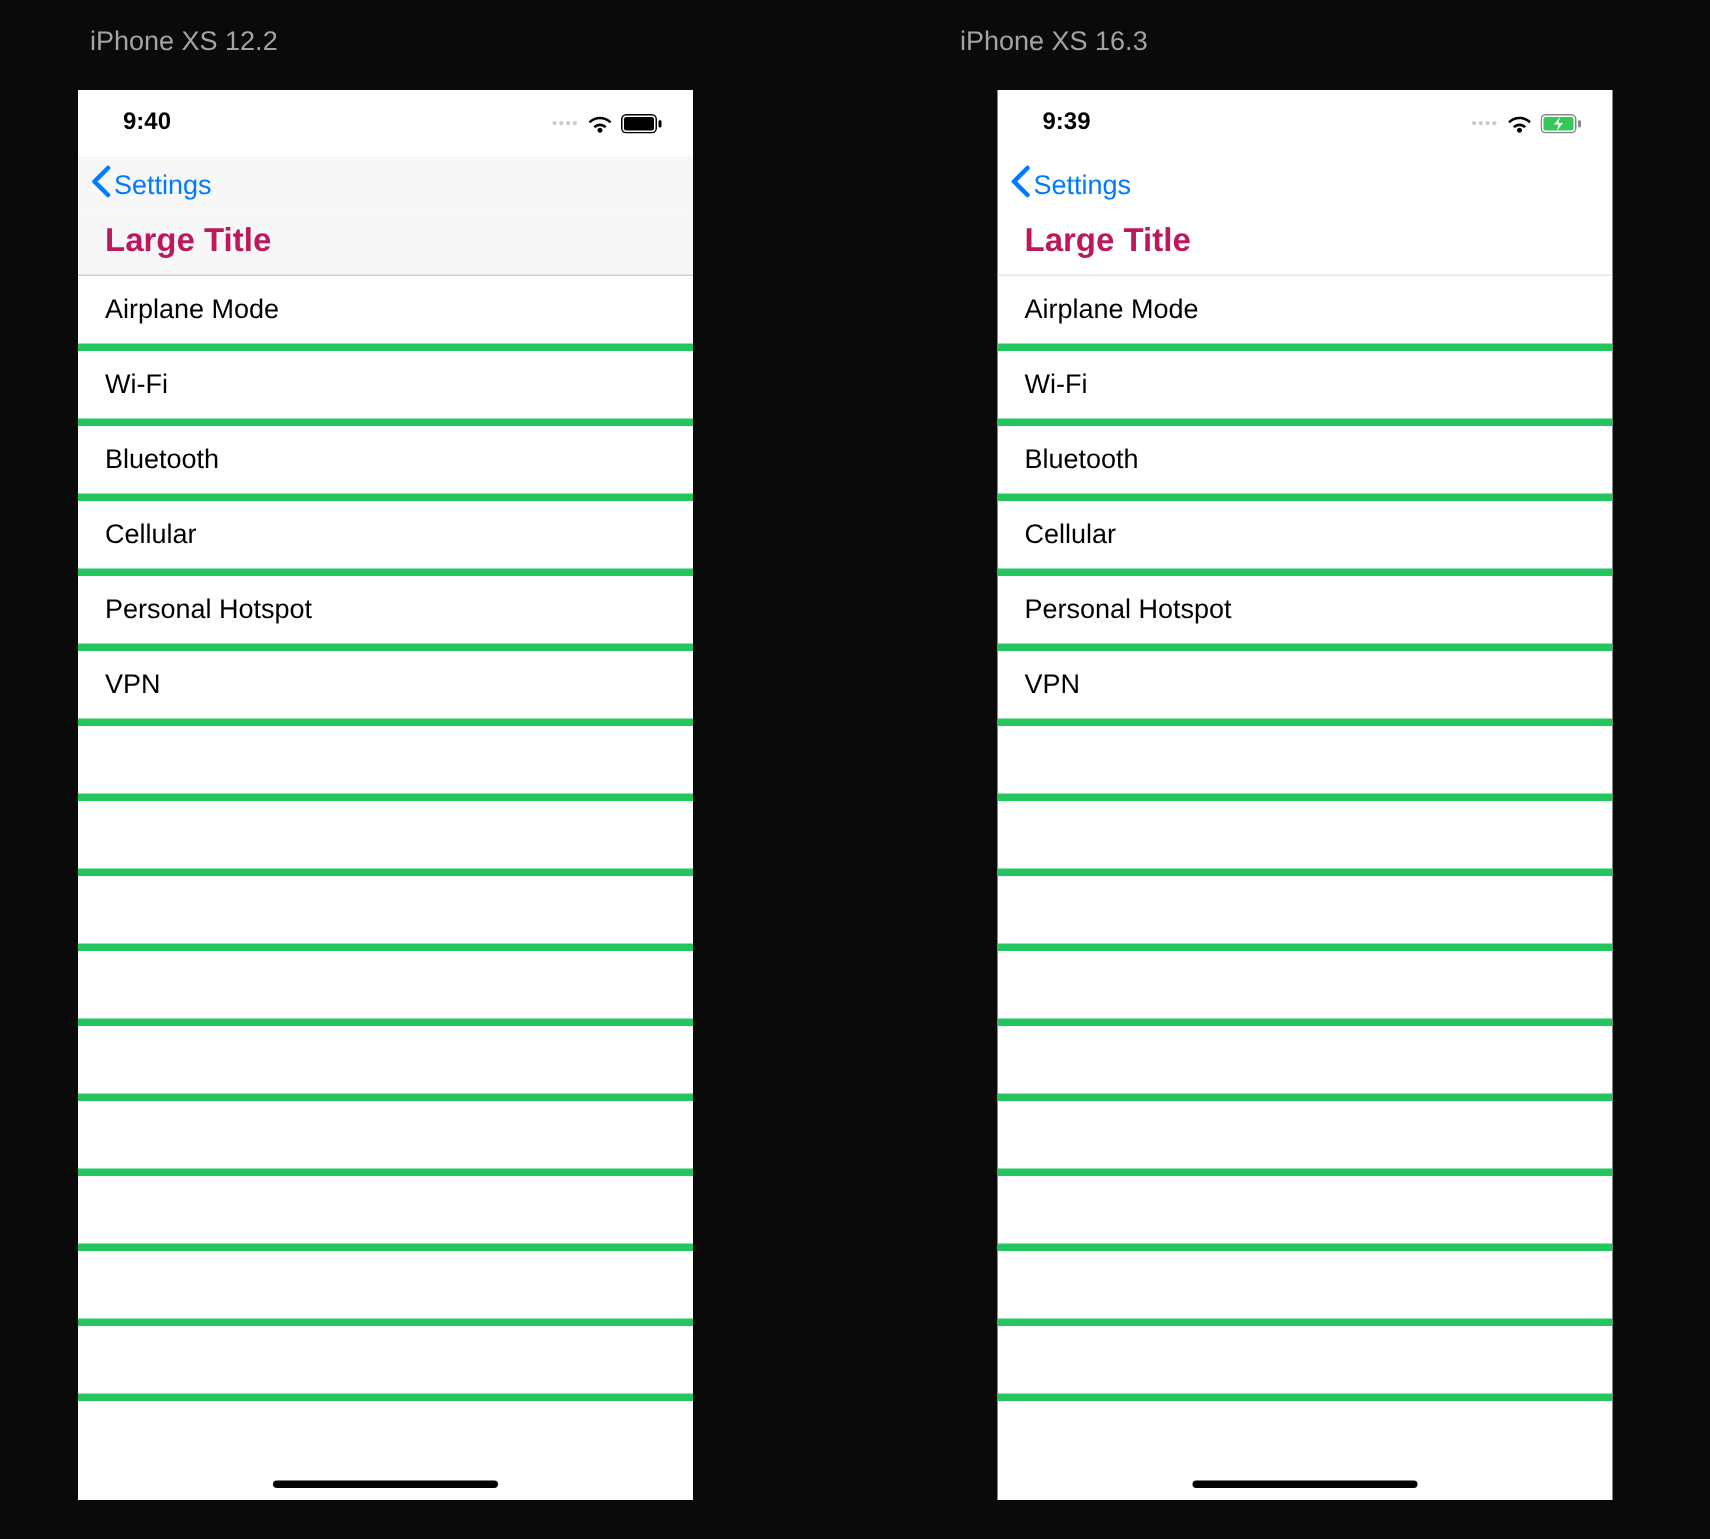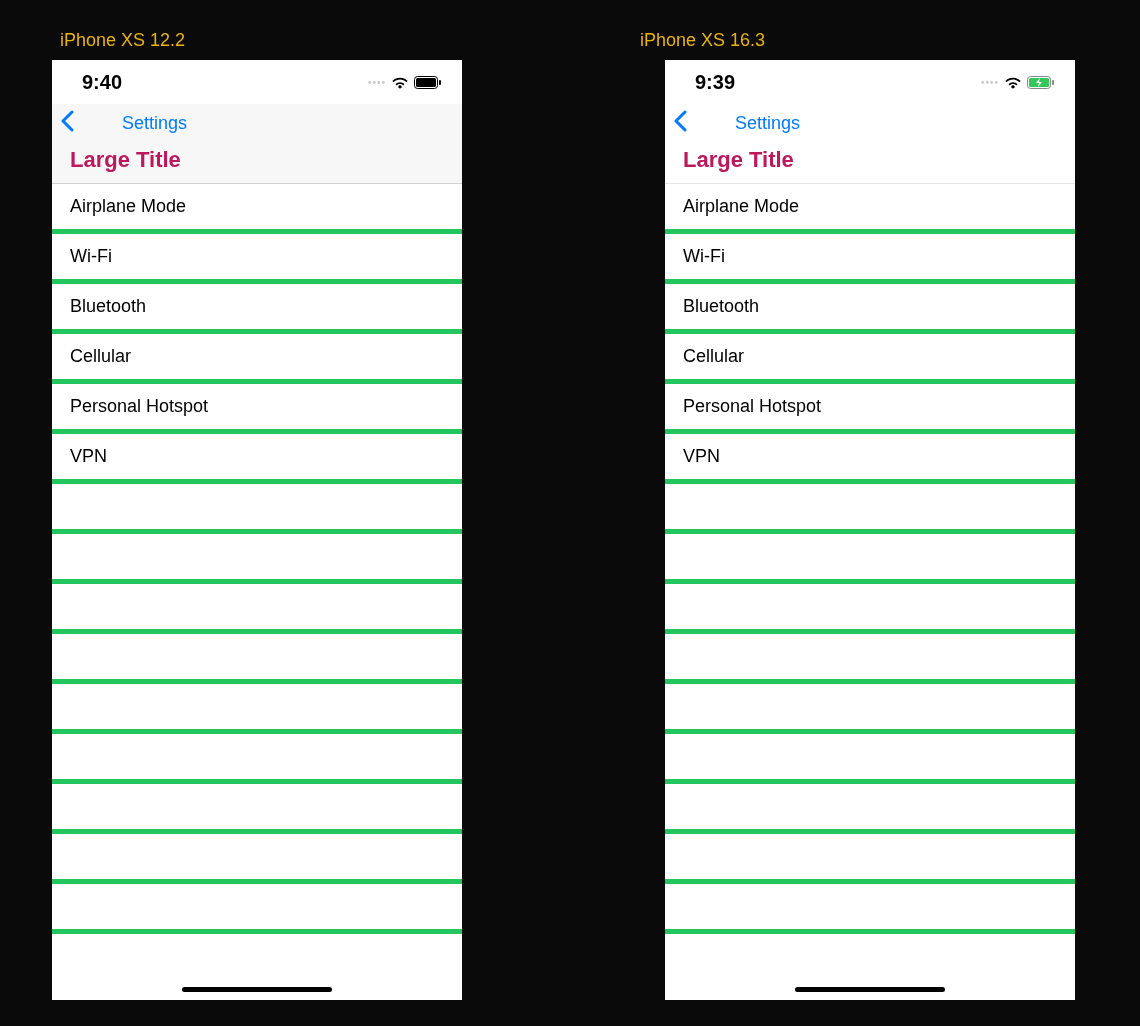--- a/index.html
+++ b/index.html
@@ -8,25 +8,25 @@
       box-sizing: border-box;
     }
     body {
       background: #0a0a0a;
       width: 1140px;
       height: 1026px;
       font-family: -apple-system, BlinkMacSystemFont, "Helvetica Neue", Arial, sans-serif;
       position: relative;
     }
     .caption {
-      color: #eab308;
+      color: #a3a3a3;
       font-size: 18px;
       font-weight: 400;
       position: absolute;
-      top: 30px;
+      top: 17px;
     }
     .caption.left { left: 60px; }
     .caption.right { left: 640px; }
 
     .phone {
       position: absolute;
       top: 60px;
       width: 410px;
       height: 940px;
       background: #fff;
@@ -38,21 +38,21 @@
     
     .status-bar {
       height: 44px;
       display: flex;
       align-items: center;
       justify-content: space-between;
       padding: 0 20px 0 30px;
       font-weight: 600;
     }
     .status-time {
-      font-size: 20px;
+      font-size: 16px;
       font-weight: 600;
     }
     .status-right {
       display: flex;
       align-items: center;
       gap: 5px;
     }
     .dots {
       color: #ccc;
       font-size: 10px;
@@ -74,21 +74,20 @@
     }
     .nav-bar.gray-bg {
       background: #f7f7f7;
     }
     .back-button {
       display: flex;
       align-items: center;
       color: #007aff;
       font-size: 18px;
       cursor: pointer;
-      gap: 46px;
     }
     .back-chevron {
       margin-right: 2px;
     }
     .header-area {
       padding: 4px 18px 10px 18px;
     }
     .header-area.gray-bg {
       background: #f7f7f7;
       border-bottom: 1px solid #d1d1d1;

